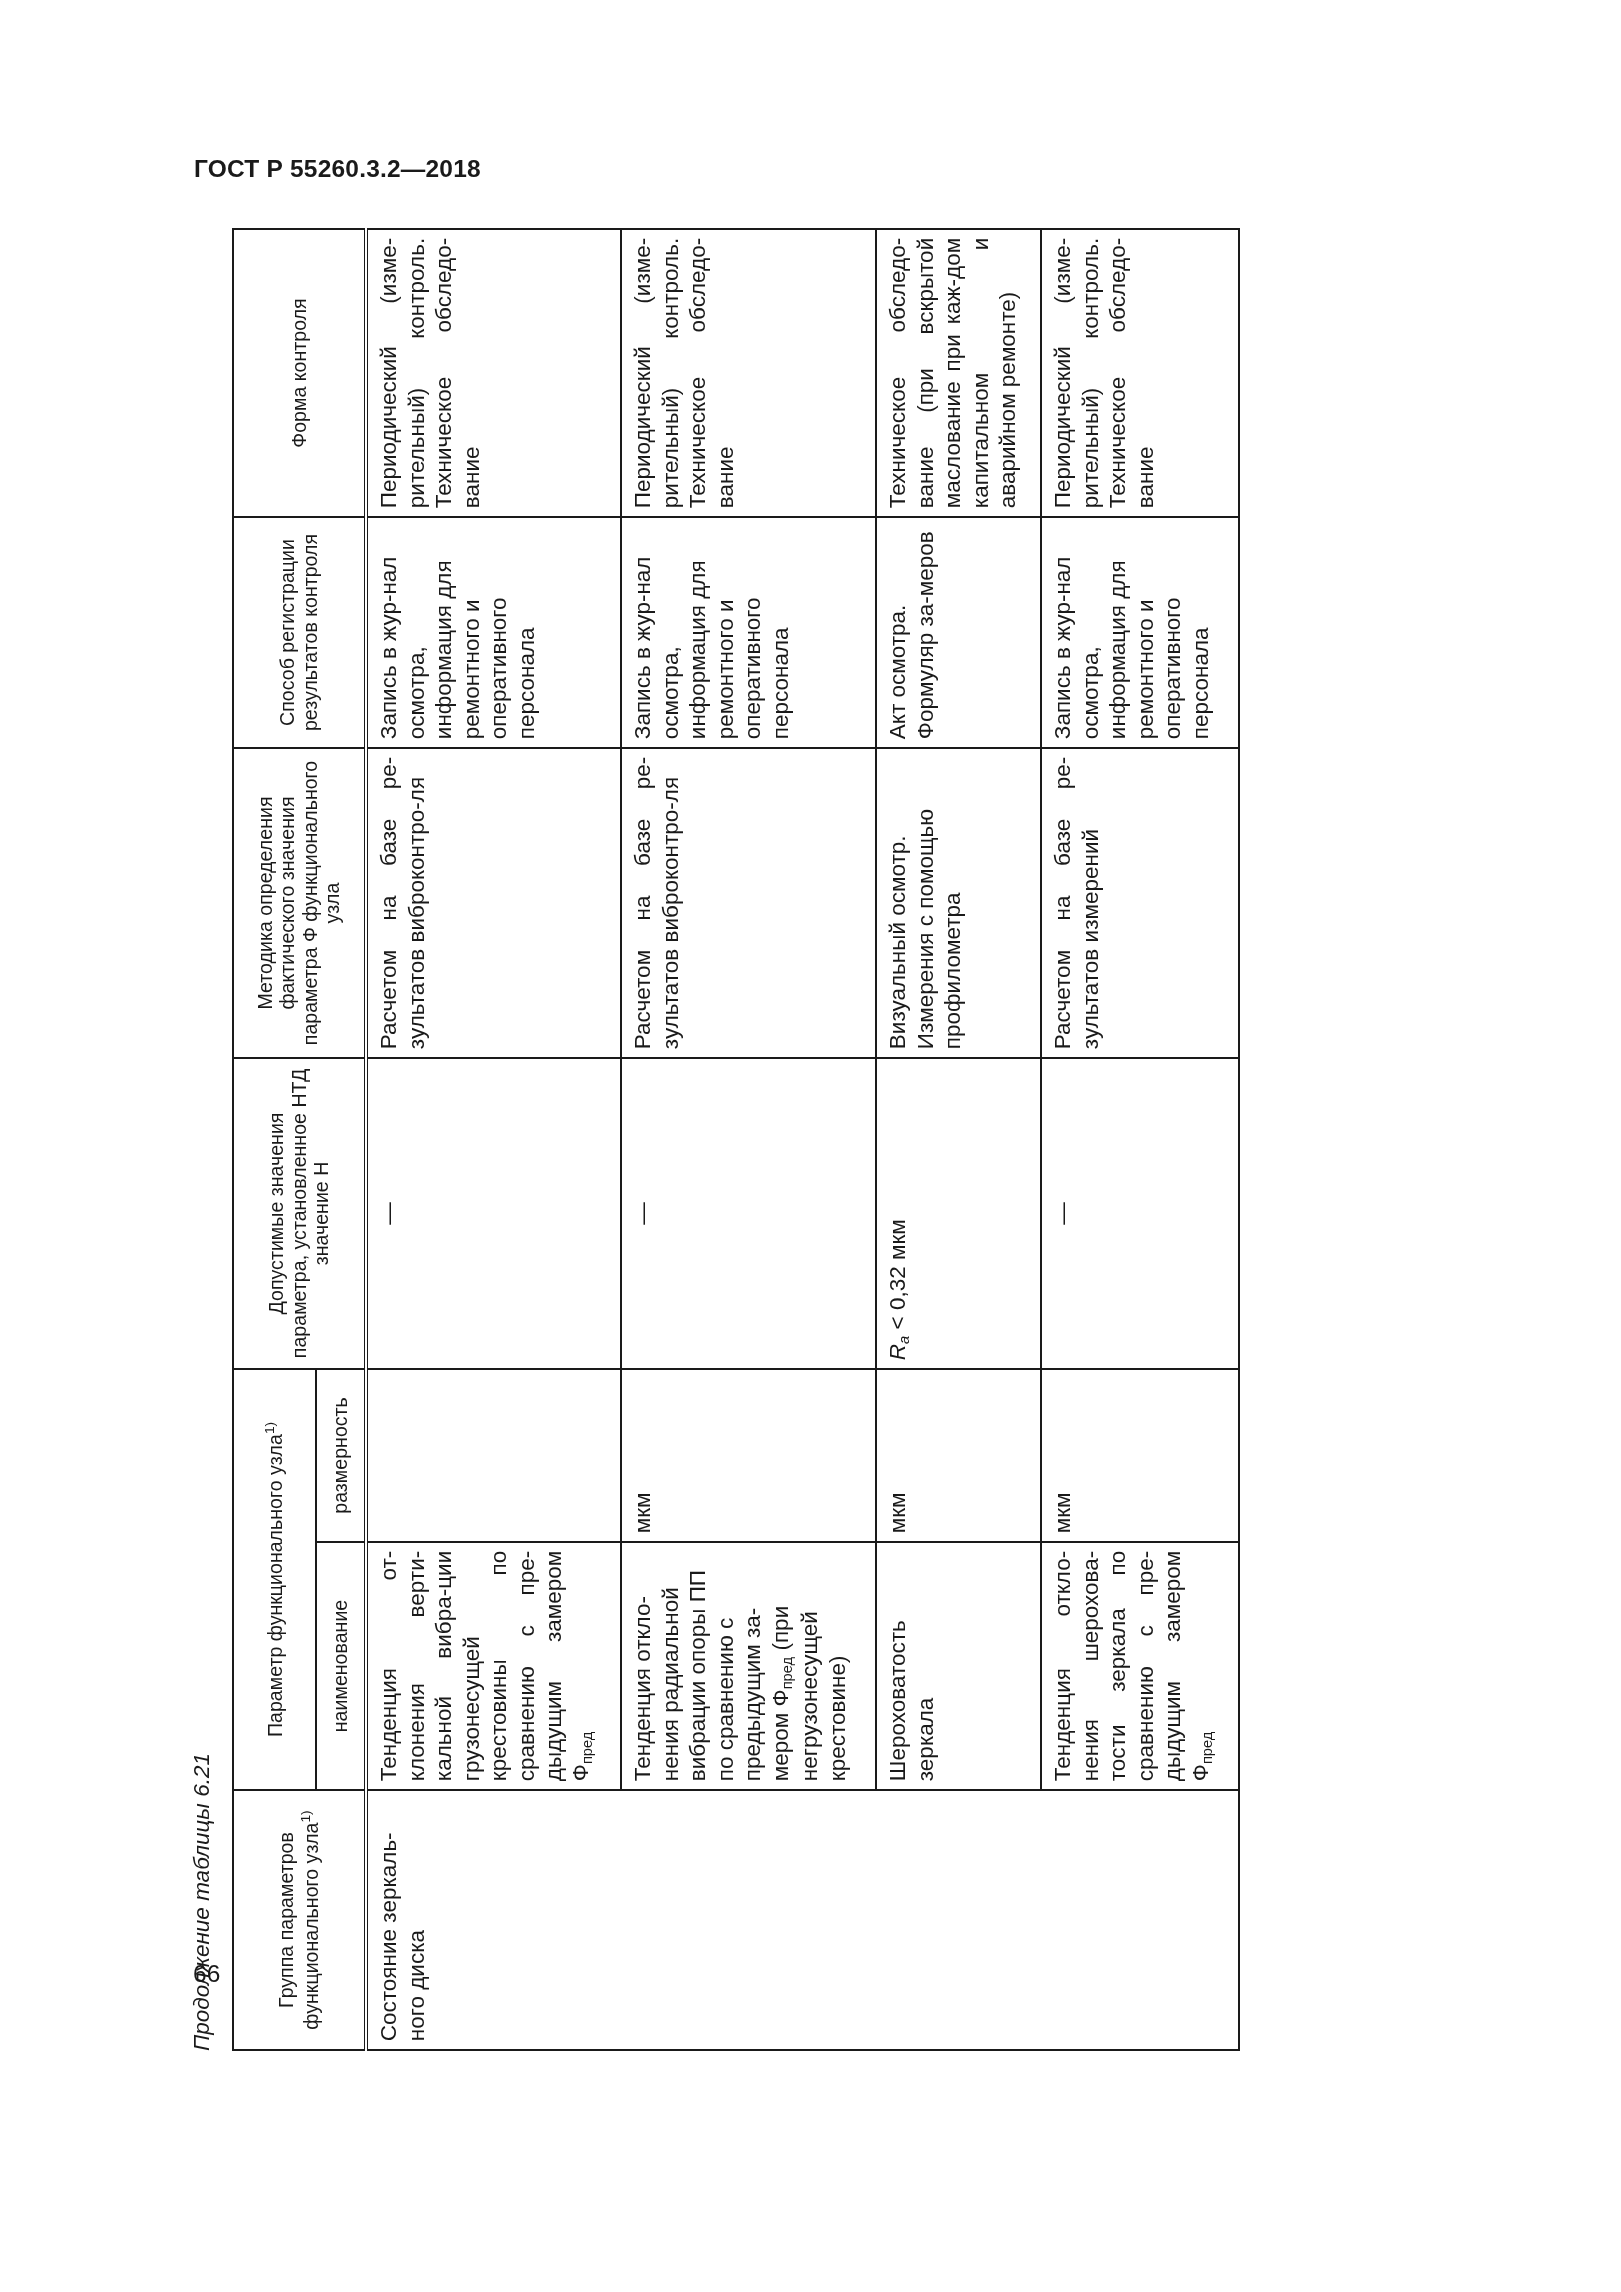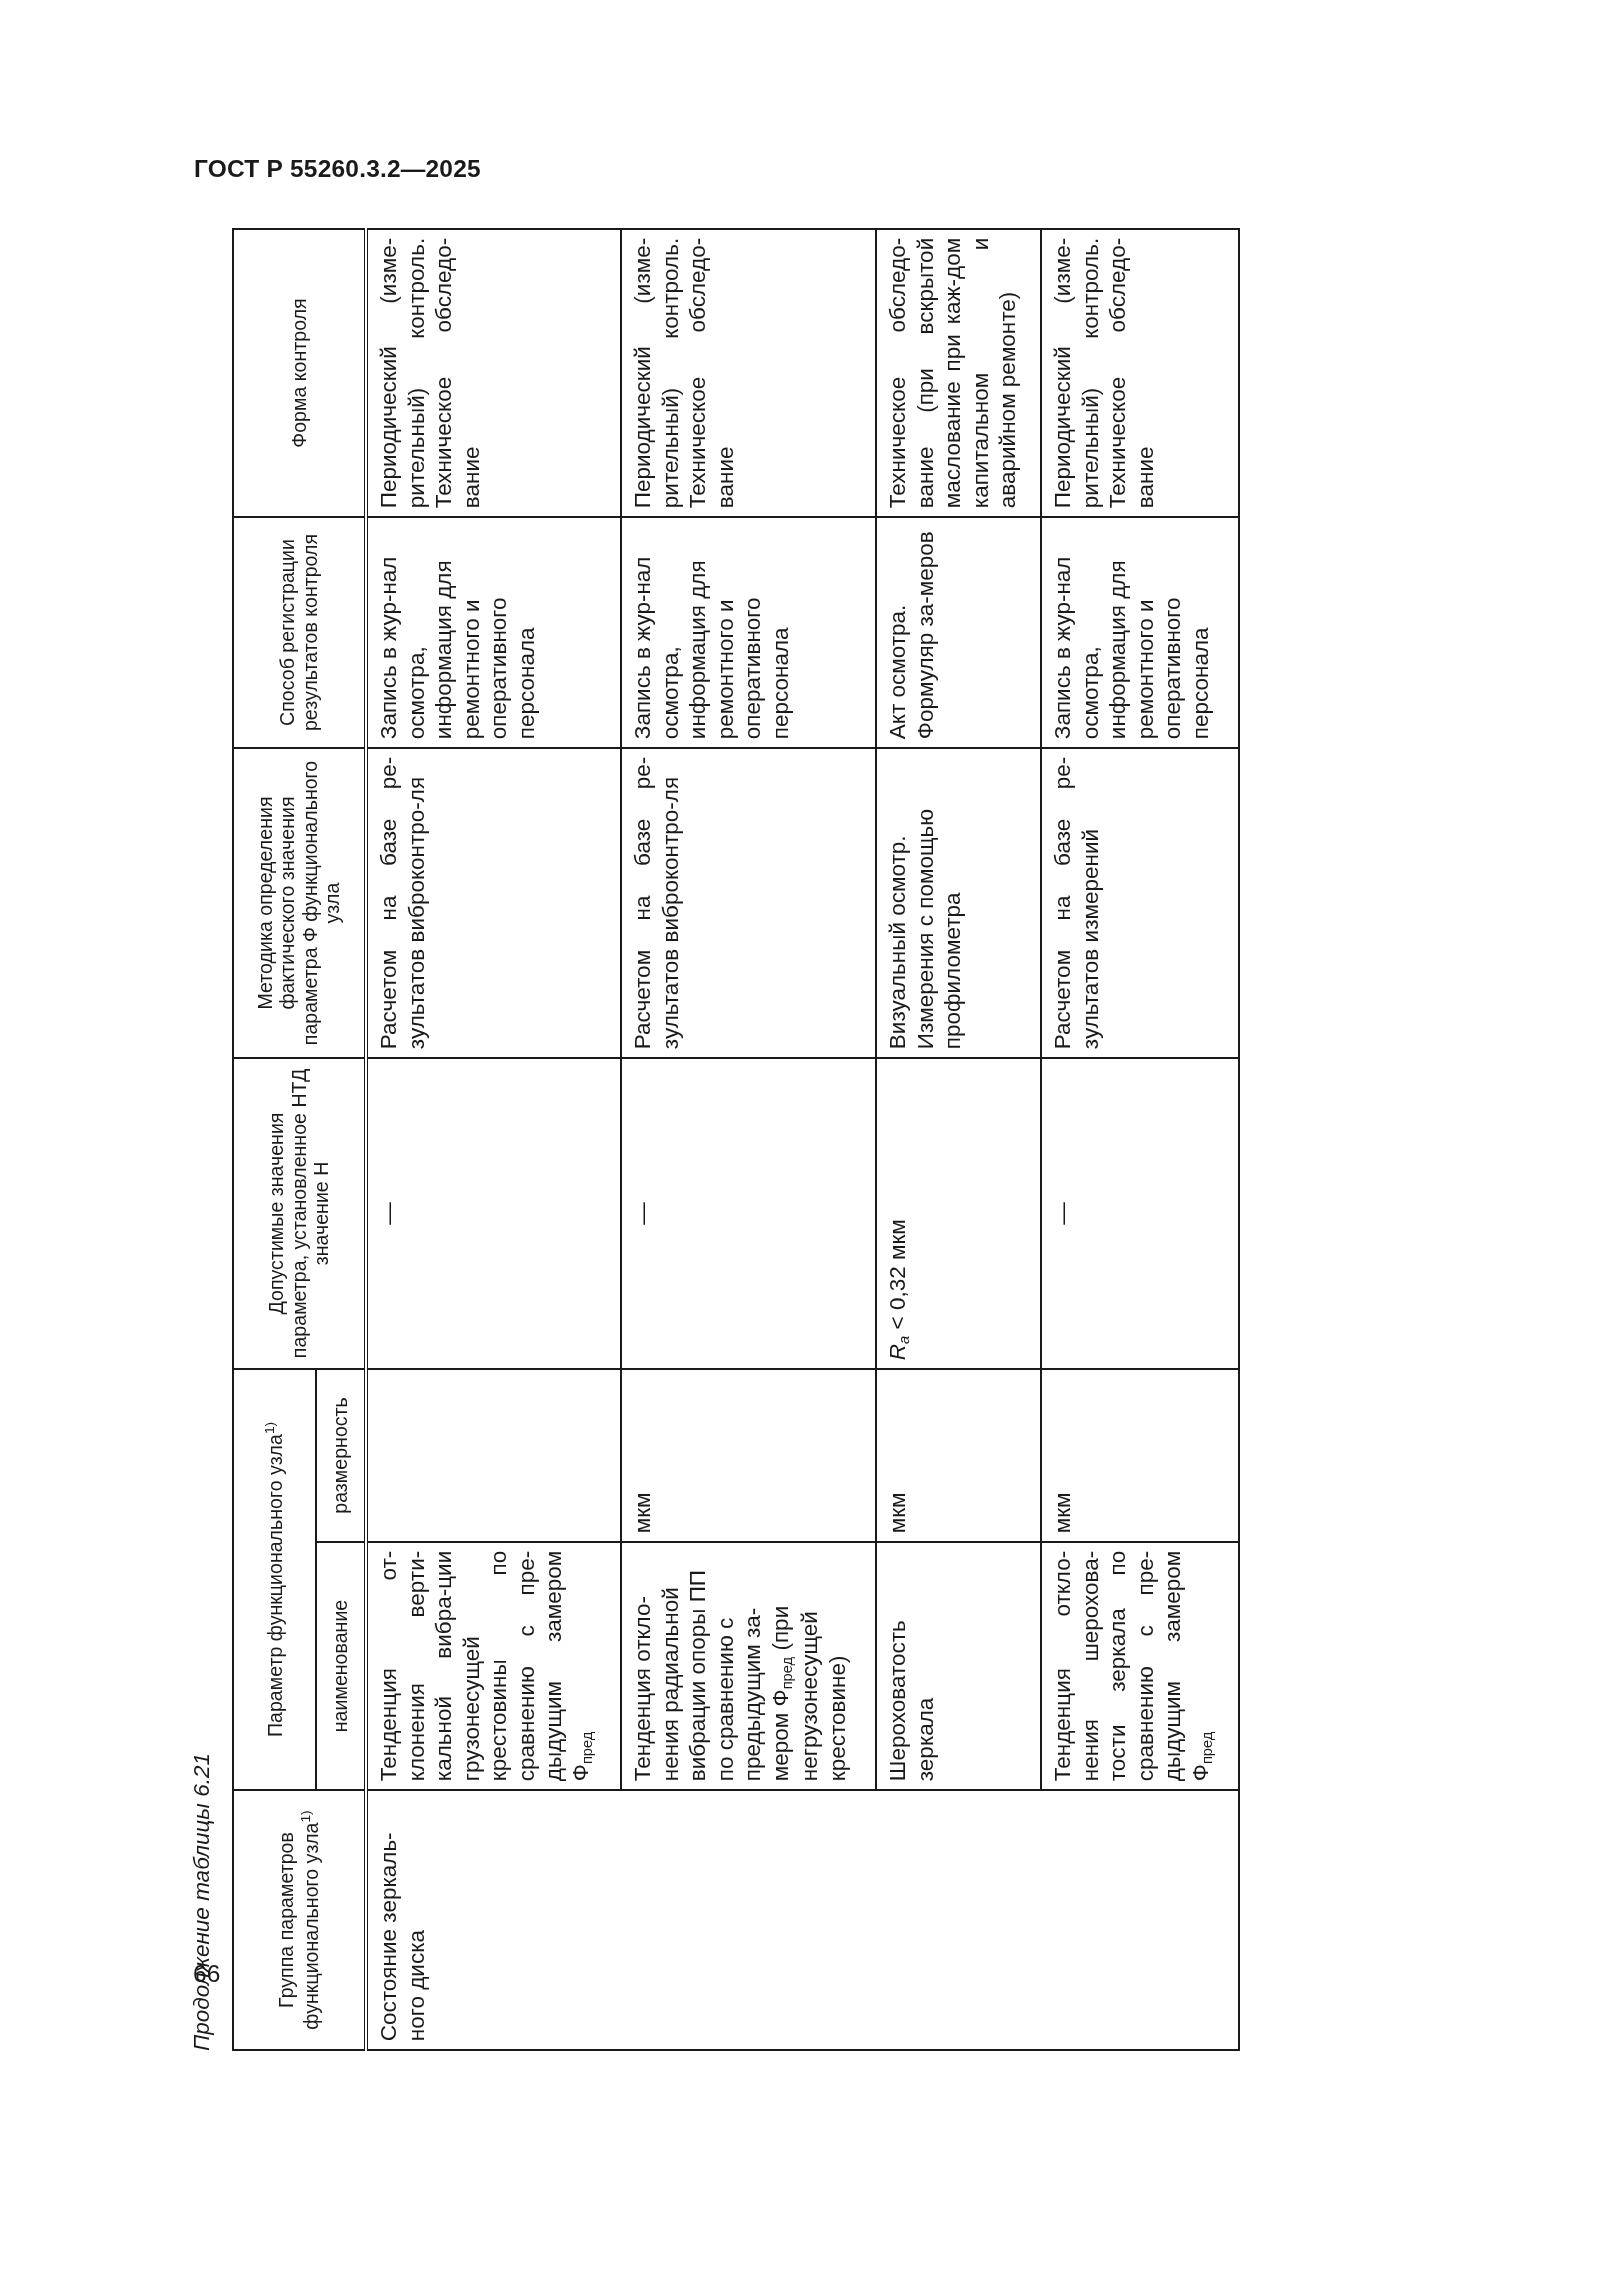--- a/index.html
+++ b/index.html
@@ -24,21 +24,21 @@
   table.t thead tr.top th[rowspan] { border-bottom:4.9px double #1a1a1a; }
   .just { text-align:justify; }
   sub { font-size:14.7px; vertical-align:-3.9px; }
   sup { font-size:13.7px; }
   .dash { display:block; text-align:center; padding-top:0; }
   .it { font-style:italic; }
 </style>
 </head>
 <body>
 
-<div class="doc-title">ГОСТ Р 55260.3.2—2025</div>
+<div class="doc-title">ГОСТ Р 55260.3.2—2018</div>
 
 <div class="rot">
   <div class="caption">Продолжение таблицы 6.21</div>
 
   <table class="t">
     <colgroup>
       <col style="width:260px">
       <col style="width:248px">
       <col style="width:173px">
       <col style="width:311px">

